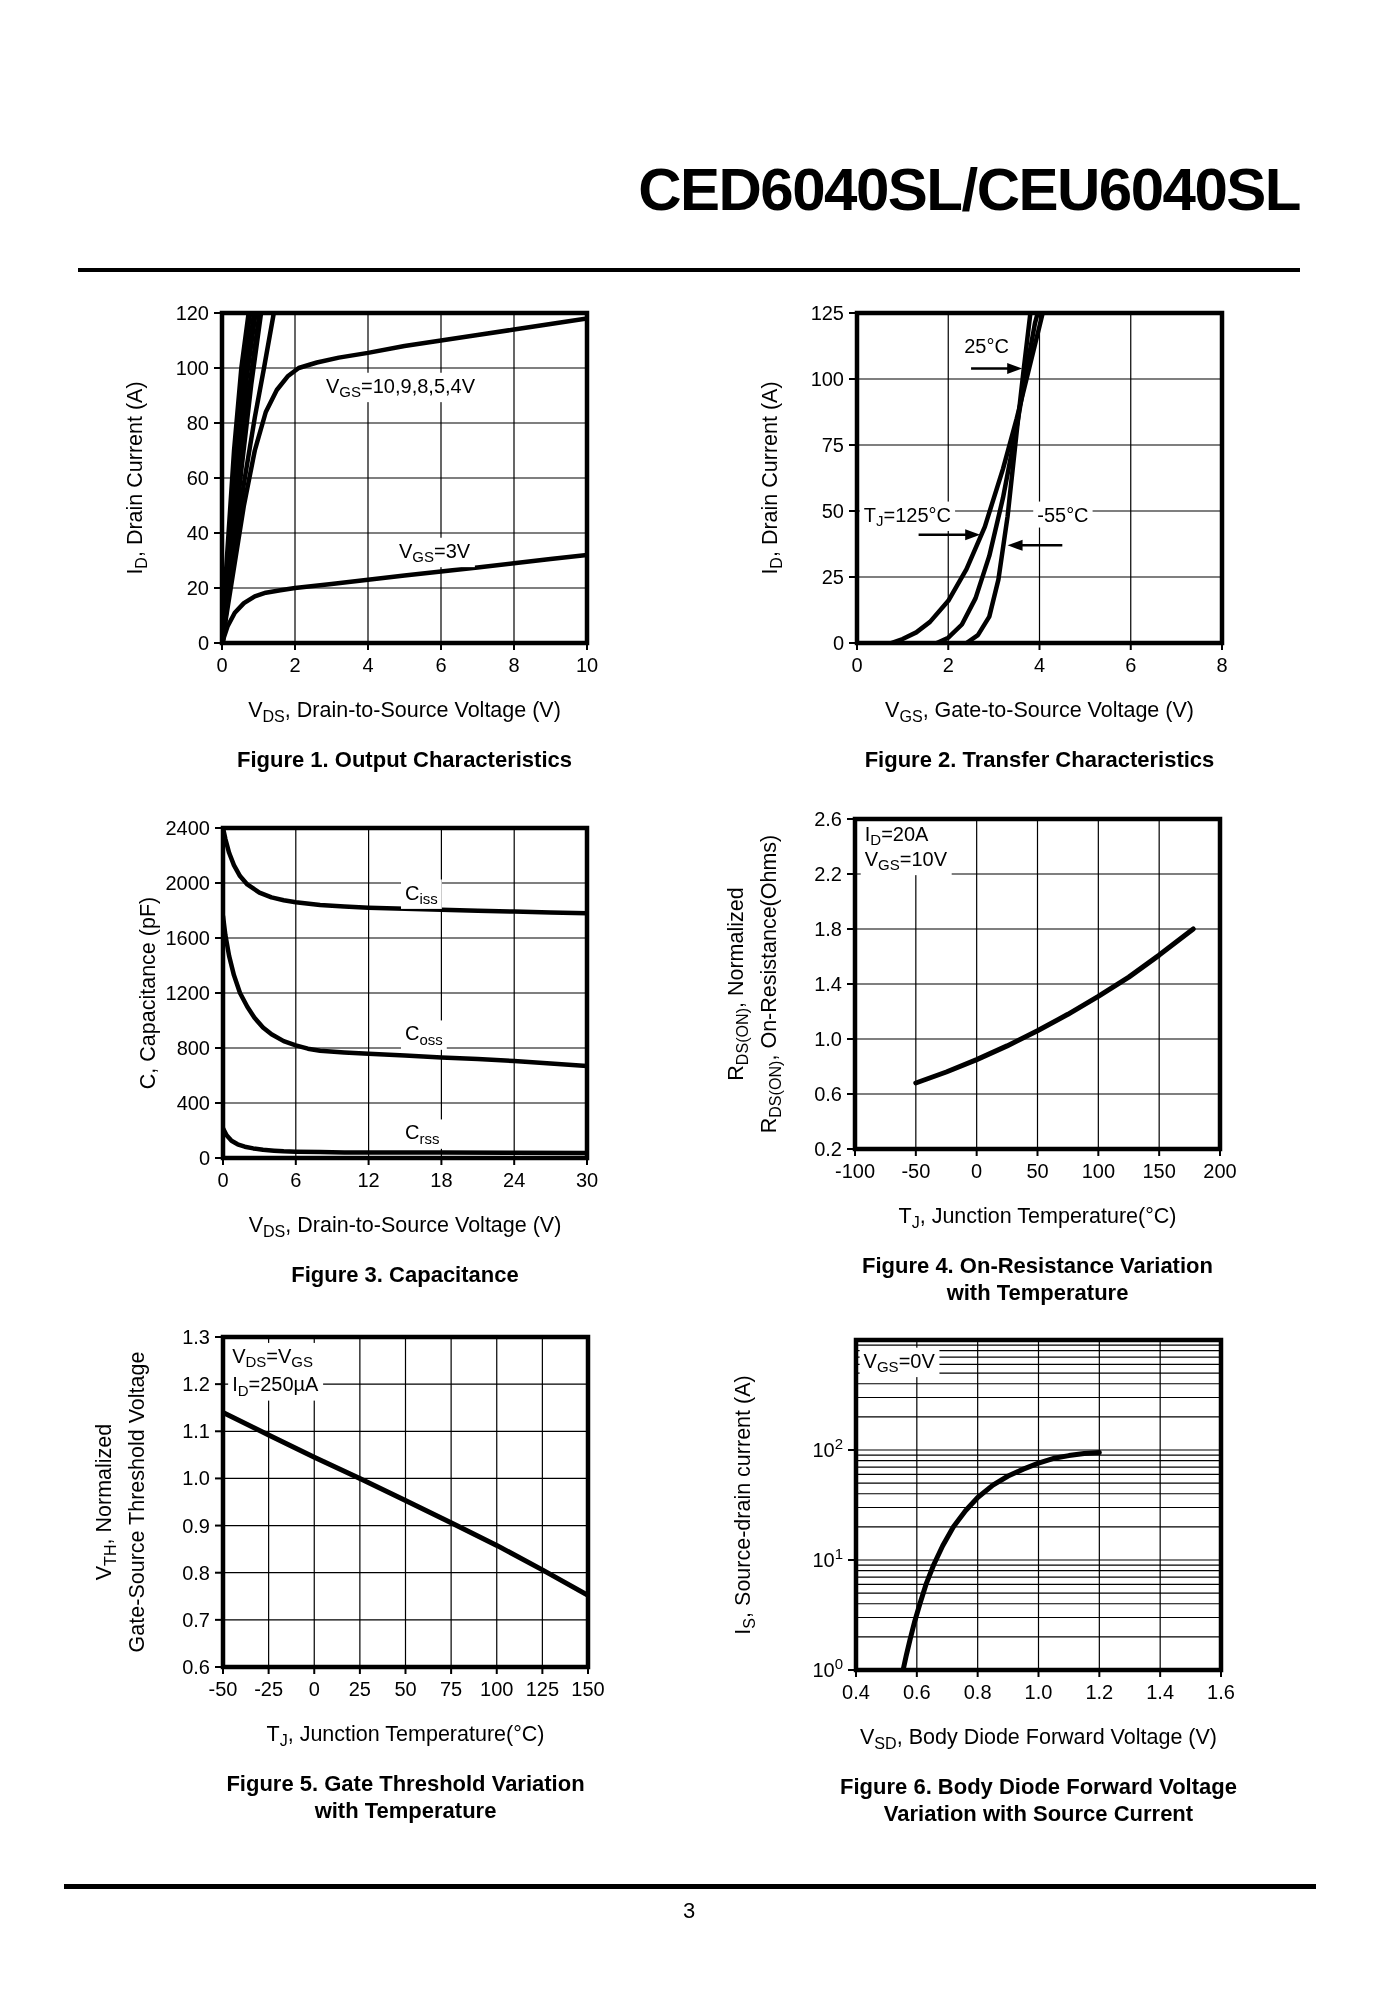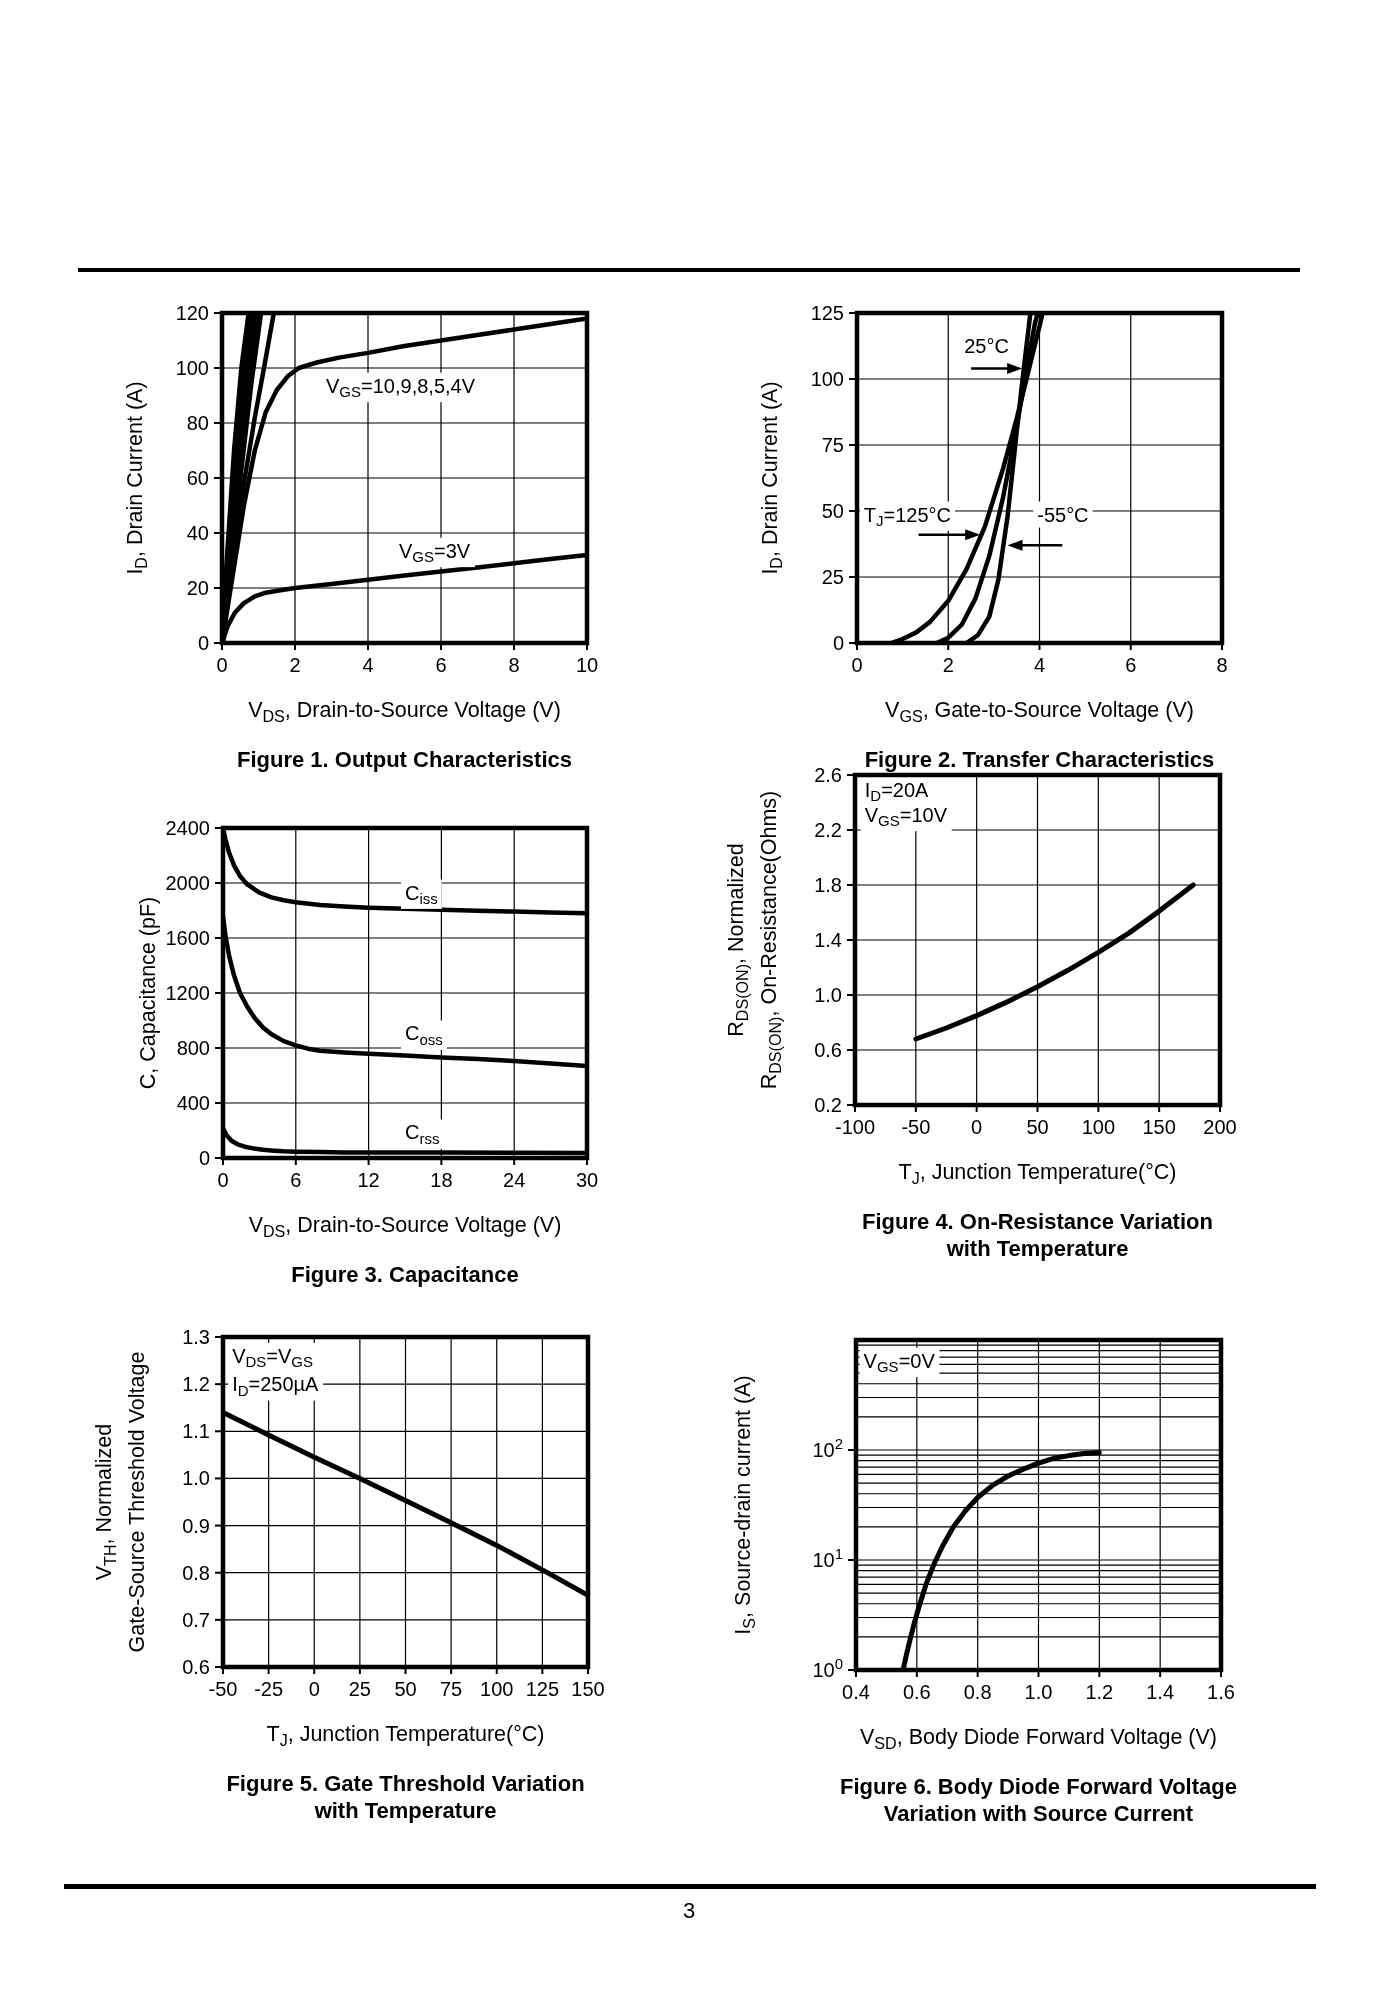--- a/index.html
+++ b/index.html
@@ -14,20 +14,21 @@
                font-size:22px;color:#000;}
   .figure{position:absolute;}
   svg{display:block;}
   svg text{font-family:"Liberation Sans",sans-serif;fill:#000;}
 </style>
 </head>
 <body>
 
 <div class="page">
 
+  <div class="doc-title">CED6040SL/CEU6040SL</div>
   <div class="rule header-rule"></div>
 
   <div class="figure" style="left: 57px; top: 288px;">
       <svg width="560" height="520">
         <g stroke="#000" stroke-width="1.2">
           <line x1="238" y1="25" x2="238" y2="355"></line>
           <line x1="311" y1="25" x2="311" y2="355"></line>
           <line x1="384" y1="25" x2="384" y2="355"></line>
           <line x1="457" y1="25" x2="457" y2="355"></line>
           <line x1="165" y1="300" x2="530" y2="300"></line>
@@ -206,21 +207,21 @@
         <text x="152" y="252" text-anchor="end" font-size="20"><tspan dy="0.0" font-size="20">800</tspan></text>
         <text x="152" y="197" text-anchor="end" font-size="20"><tspan dy="0.0" font-size="20">1200</tspan></text>
         <text x="152" y="142" text-anchor="end" font-size="20"><tspan dy="0.0" font-size="20">1600</tspan></text>
         <text x="152" y="87" text-anchor="end" font-size="20"><tspan dy="0.0" font-size="20">2000</tspan></text>
         <text x="152" y="32" text-anchor="end" font-size="20"><tspan dy="0.0" font-size="20">2400</tspan></text>
         <text x="347" y="429" text-anchor="middle" font-size="21.5"><tspan dy="0.0" font-size="21.5">V</tspan><tspan dy="4.7" font-size="16.1">DS</tspan><tspan dy="-4.7" font-size="21.5">, Drain-to-Source Voltage (V)</tspan></text>
         <text x="97" y="190" text-anchor="middle" font-size="21.5" transform="rotate(-90 97 190)"><tspan dy="0.0" font-size="21.5">C, Capacitance (pF)</tspan></text>
         <text x="347" y="479" text-anchor="middle" font-size="22" font-weight="700">Figure 3. Capacitance</text>
       </svg>
     </div>
-  <div class="figure" style="left: 690px; top: 750px;">
+  <div class="figure" style="left: 690px; top: 794px;">
       <svg width="560" height="520">
         <g stroke="#000" stroke-width="1.2">
           <line x1="225.83333333333331" y1="25" x2="225.83333333333331" y2="355"></line>
           <line x1="286.66666666666663" y1="25" x2="286.66666666666663" y2="355"></line>
           <line x1="347.5" y1="25" x2="347.5" y2="355"></line>
           <line x1="408.3333333333333" y1="25" x2="408.3333333333333" y2="355"></line>
           <line x1="469.1666666666667" y1="25" x2="469.1666666666667" y2="355"></line>
           <line x1="165" y1="300" x2="530" y2="300"></line>
           <line x1="165" y1="245" x2="530" y2="245"></line>
           <line x1="165" y1="190" x2="530" y2="190"></line>

